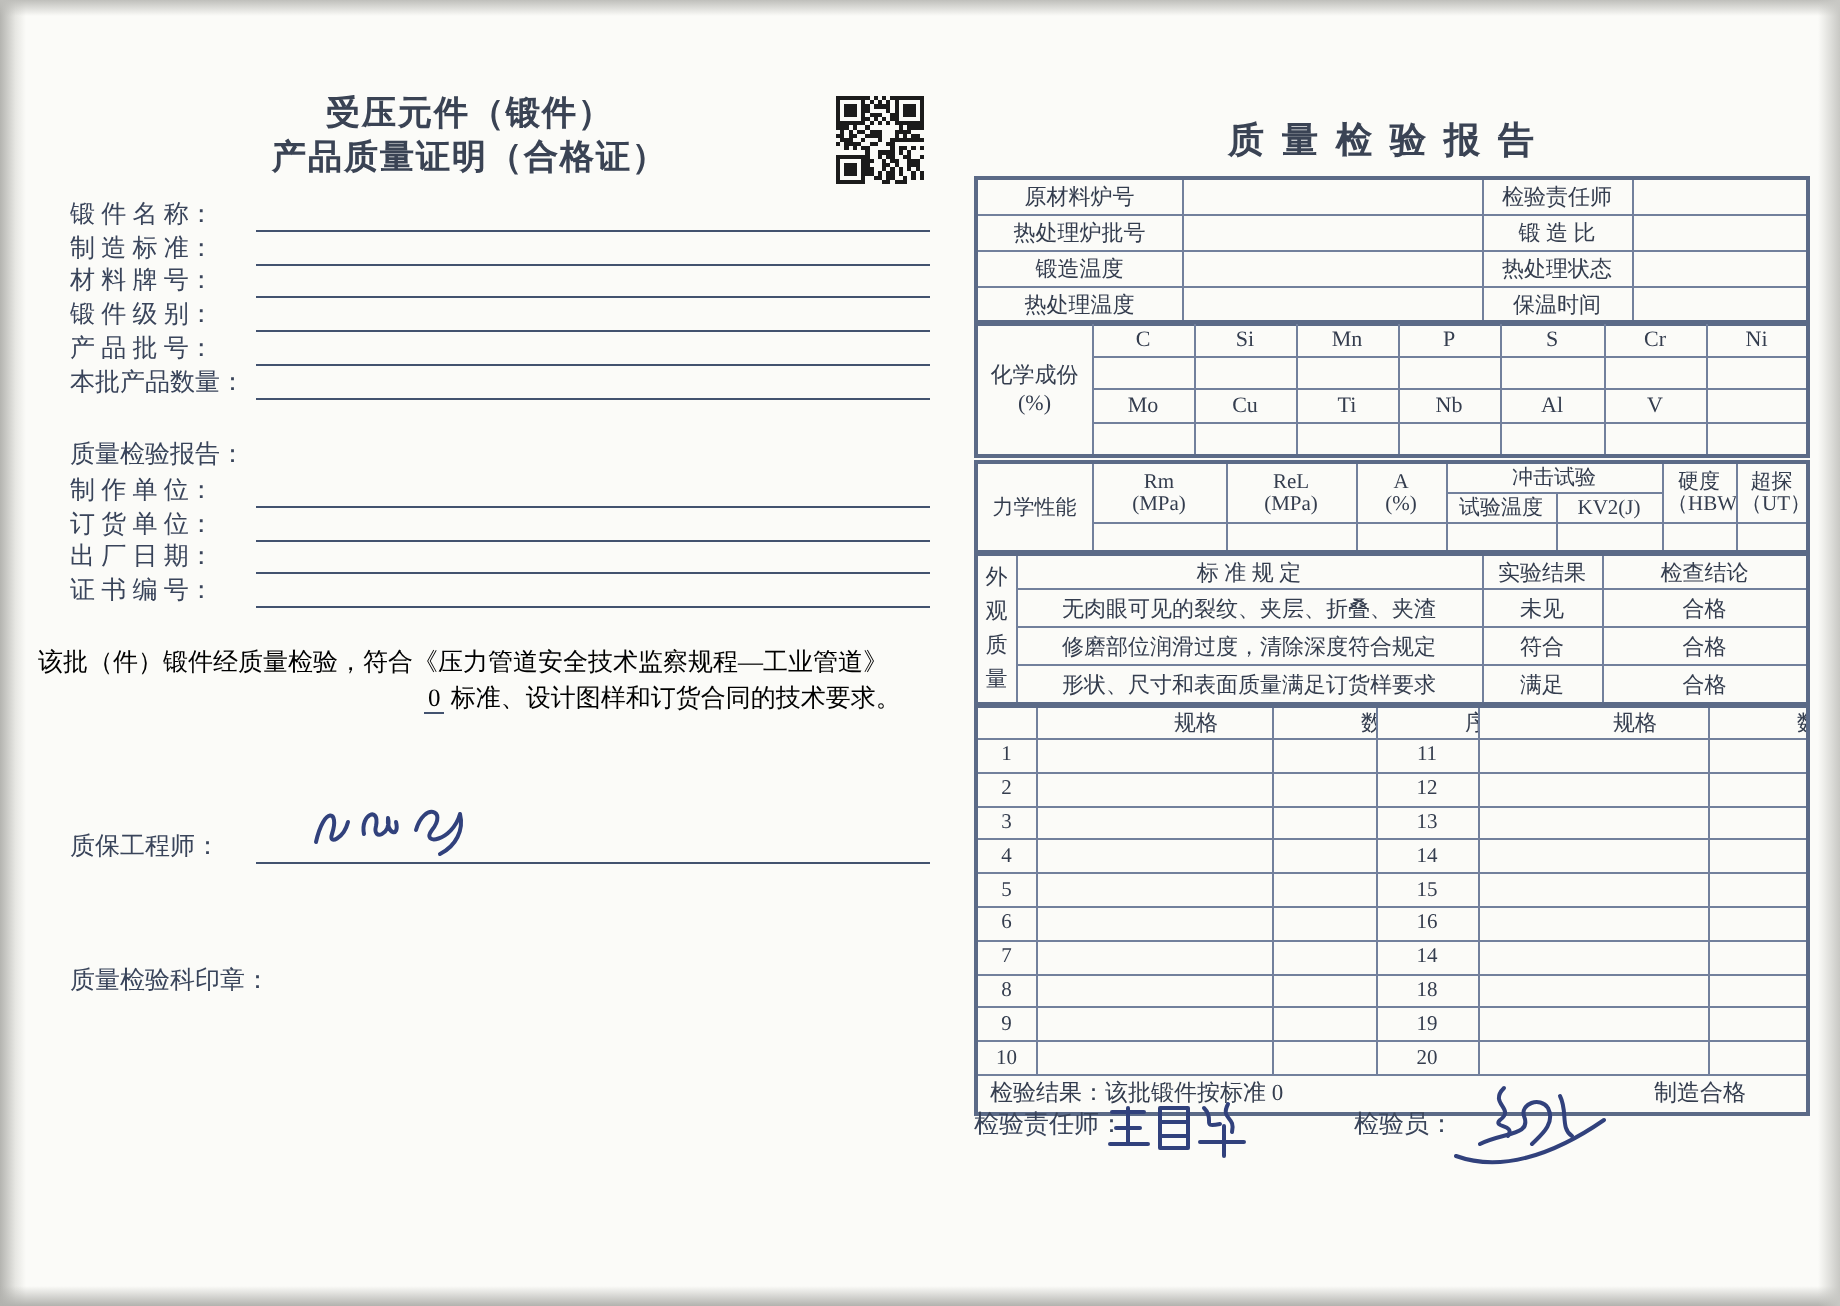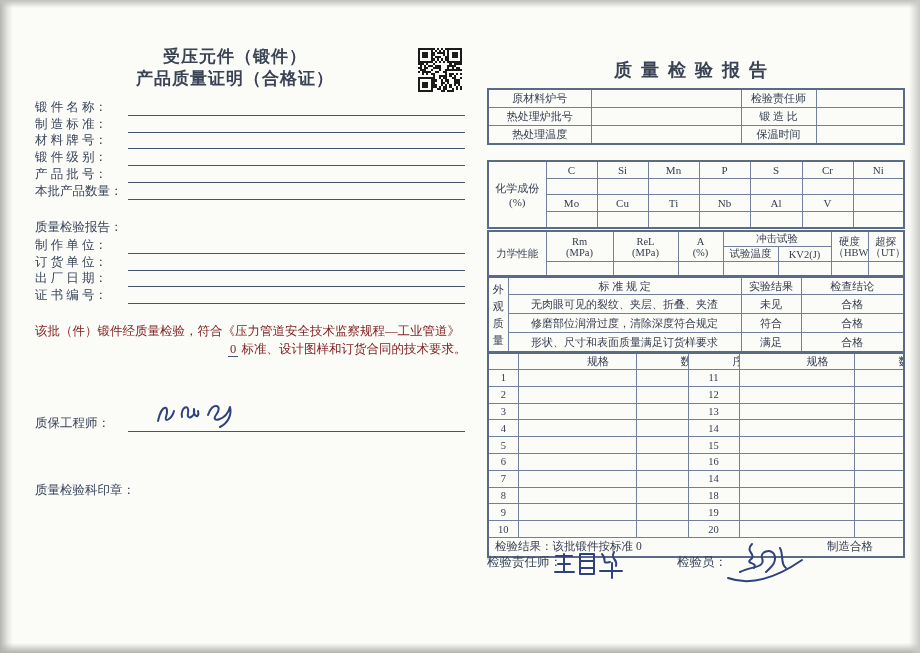--- a/index.html
+++ b/index.html
@@ -12,21 +12,21 @@
   .edge-r{top:0;bottom:0;right:0;width:11px;background:linear-gradient(270deg,#c8c8c4,rgba(255,255,255,0));}
 
   
   .ltitle{position:absolute;left:55px;top:46px;width:360px;text-align:center;
           font-size:17px;font-weight:bold;line-height:22px;color:#3a4354;letter-spacing:1px;}
   .qr{position:absolute;left:418px;top:48px;width:44px;height:44px;}
   .frow{position:absolute;left:35px;width:430px;height:15px;display:flex;align-items:flex-end;}
   .flabel{flex:none;width:93px;font-size:12.5px;color:#39445a;white-space:nowrap;}
   .flabel.wide{width:110px;}
   .fline{flex:1;border-bottom:1.2px solid #42526f;height:100%;}
-  .statement{position:absolute;left:35px;top:322px;width:430px;font-size:12.5px;line-height:18px;color:#7f1d1d;}
+  .statement{position:absolute;left:19px;top:322px;width:430px;font-size:12.5px;line-height:18px;color:#000000;}
   .statement .l2{position:absolute;left:193px;top:18px;white-space:nowrap;text-align:center;}
   .u0{border-bottom:1px solid #42526f;padding:0 2px;}
   .sig{position:absolute;}
   .sig path{fill:none;stroke:#31417c;stroke-width:2;stroke-linecap:round;stroke-linejoin:round;}
 
   
   .rtitle{position:absolute;left:487px;top:58px;width:416px;text-align:center;
           font-size:18px;font-weight:bold;letter-spacing:9px;color:#3a4354;white-space:nowrap;}
   table{position:absolute;border-collapse:collapse;table-layout:fixed;background:transparent;}
   table{border:2px solid #5b6a87;}
@@ -401,20 +401,26 @@
           <td>检验责任师</td>
           <td></td>
         </tr>
     <tr>
           <td>热处理炉批号</td>
           <td></td>
           <td>锻 造 比</td>
           <td></td>
         </tr>
     <tr>
+          <td>锻造温度</td>
+          <td></td>
+          <td>热处理状态</td>
+          <td></td>
+        </tr>
+    <tr>
           <td>热处理温度</td>
           <td></td>
           <td>保温时间</td>
           <td></td>
         </tr>
   </tbody>
     </table>
 
   <table id="tblB">
     <colgroup>

